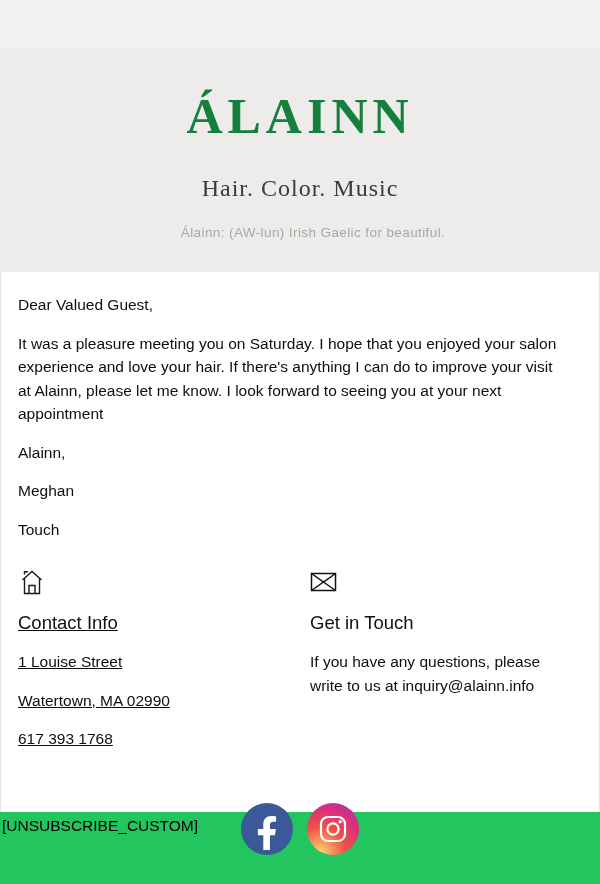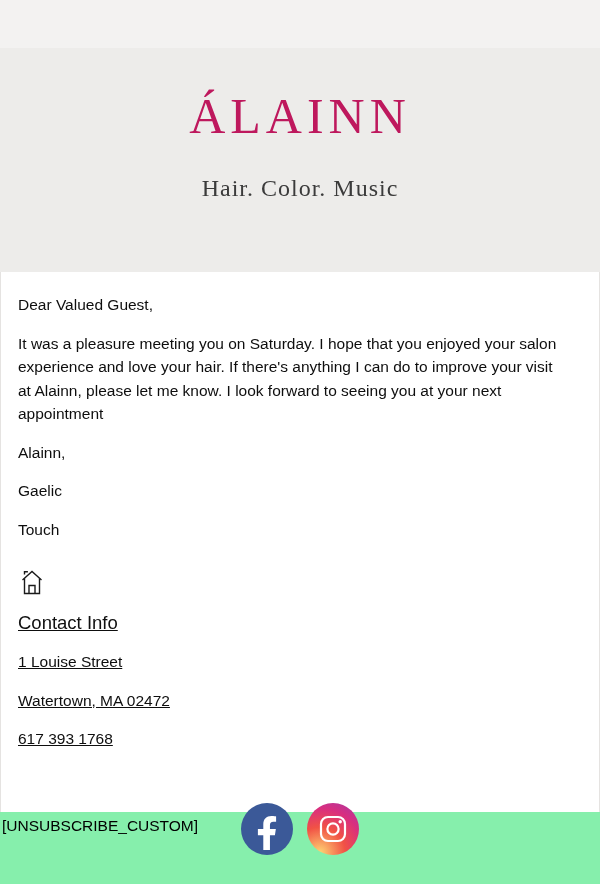--- a/index.html
+++ b/index.html
@@ -18,25 +18,25 @@
   }
   
   .header {
     height: 224px;
     background: #edecea;
     text-align: center;
     padding-top: 40px;
   }
   .logo {
     font-family: "Liberation Serif", serif;
-    font-weight: 400;
+    font-weight: 700;
     font-size: 50px;
     line-height: 56px;
     letter-spacing: 5px;
-    color: #be185d;
+    color: #15803d;
   }
   .subtitle {
     font-family: "Liberation Serif", serif;
     font-size: 24px;
     line-height: 30px;
     letter-spacing: 1px;
     color: #3b3b3b;
     margin-top: 29px;
   }
   .tagline {
@@ -88,59 +88,72 @@
     display: flex;
     align-items: center;
     justify-content: center;
     cursor: pointer;
   }
   .fb { background: #3b5998; }
   .ig { background: radial-gradient(circle at 25% 95%, #fed373 0%, #f15245 40%, #d92e7f 70%, #a339a8 100%); }
   
   .footer {
     height: 72px;
-    background: #86efac;
+    background: #22c55e;
     padding: 3px 0 0 2px;
   }
   .unsubscribe { font-size: 15.5px; line-height: 22px; color: #000; }
 </style>
 </head>
 <body>
 
 <div class="top-strip"></div>
 
 <div class="header">
   <div class="logo">ÁLAINN</div>
   <div class="subtitle">Hair. Color. Music</div>
+  <div class="tagline">Álainn: (AW-lun) Irish Gaelic for beautiful.</div>
 </div>
 
 <div class="content">
   <p>Dear Valued Guest,</p>
   <p class="body-paragraph">It was a pleasure meeting you on Saturday. I hope that you enjoyed your salon
 experience and love your hair. If there's anything I can do to improve your visit
 at Alainn, please let me know. I look forward to seeing you at your next
 appointment</p>
   <p>Alainn,</p>
-  <p>Gaelic</p>
+  <p>Meghan</p>
   <p>Touch</p>
 
   <div class="columns">
     <div class="col-left">
       <span class="col-icon">
         <svg width="28" height="26" viewBox="0 0 28 26" fill="none" stroke="#1a1a1a" stroke-width="1.4">
           <path d="M4.5 11 L14 2.5 L23.5 11"></path>
           <path d="M6.5 9.5 V24.5 H21.5 V9.5"></path>
           <path d="M6.5 5.5 V2.8 H9.2 V3.6"></path>
           <path d="M11 24.5 V16.5 H17 V24.5"></path>
         </svg>
       </span>
       <h3 class="col-heading">Contact Info</h3>
       <p class="contact-line">1 Louise Street</p>
-      <p class="contact-line">Watertown, MA 02472</p>
+      <p class="contact-line">Watertown, MA 02990</p>
       <p class="contact-line">617 393 1768</p>
+    </div>
+    <div class="col-right">
+      <span class="col-icon">
+        <svg width="27" height="26" viewBox="0 0 27 26" fill="none" stroke="#111" stroke-width="1.5">
+          <rect x="1.5" y="4.5" width="24" height="17"></rect>
+          <path d="M1.5 4.5 L13.5 13 L25.5 4.5"></path>
+          <path d="M1.5 21.5 L13.5 13 M25.5 21.5 L13.5 13"></path>
+        </svg>
+      </span>
+      <h3 class="col-heading">Get in Touch</h3>
+      <p class="touch-text">If you have any questions, please
+write to us at inquiry@alainn.info</p>
     </div>
   </div>
 
   <div class="social-row">
     <div class="social-circle fb">
       <svg width="22" height="34" viewBox="0 0 320 512" fill="#ffffff" style="margin-top:8px">
         <path d="M279.14 288l14.22-92.66h-88.91v-60.13c0-25.35 12.42-50.06 52.24-50.06h40.42V6.26S260.43 0 225.36 0c-73.22 0-121.08 44.38-121.08 124.72v70.62H22.89V288h81.39v224h100.17V288z"></path>
       </svg>
     </div>
     <div class="social-circle ig">

